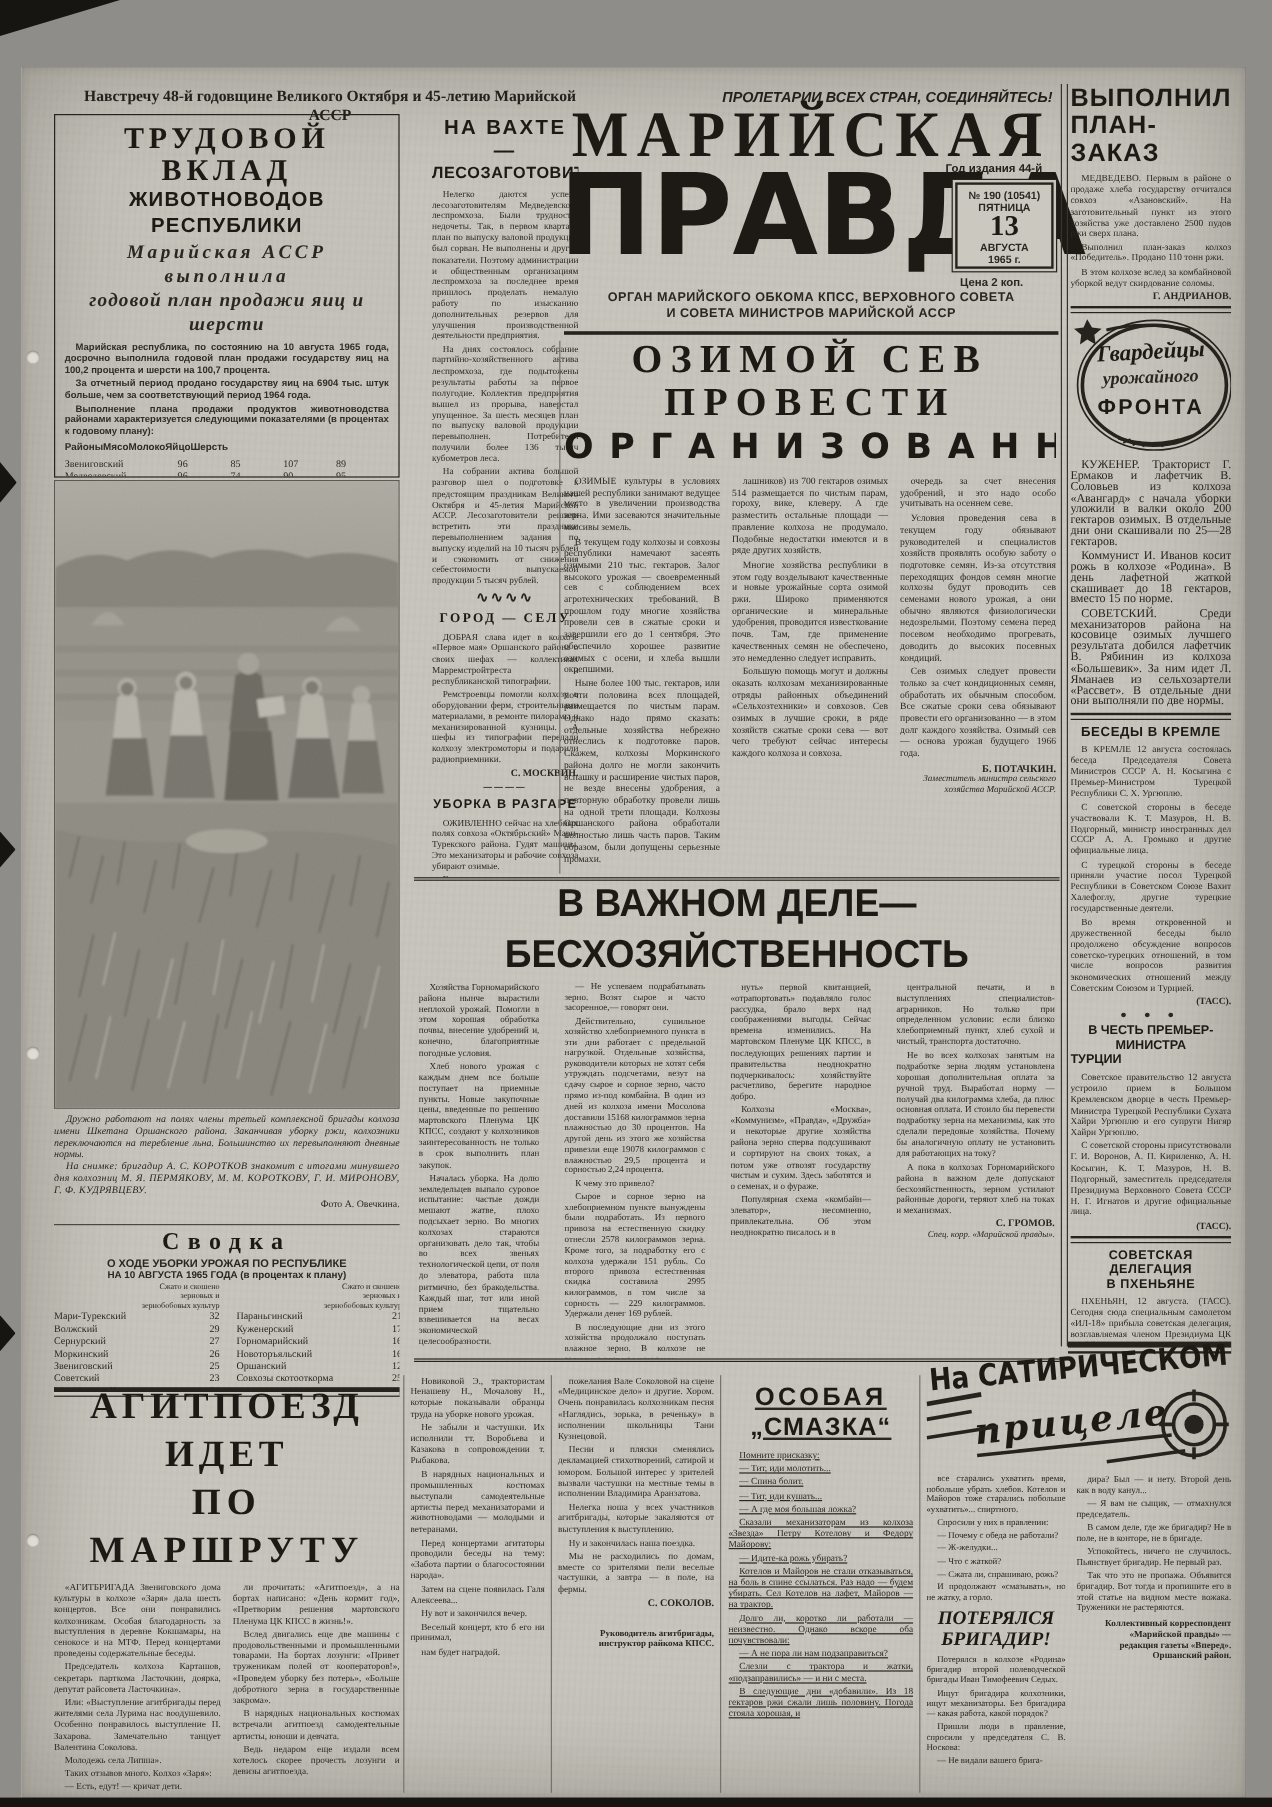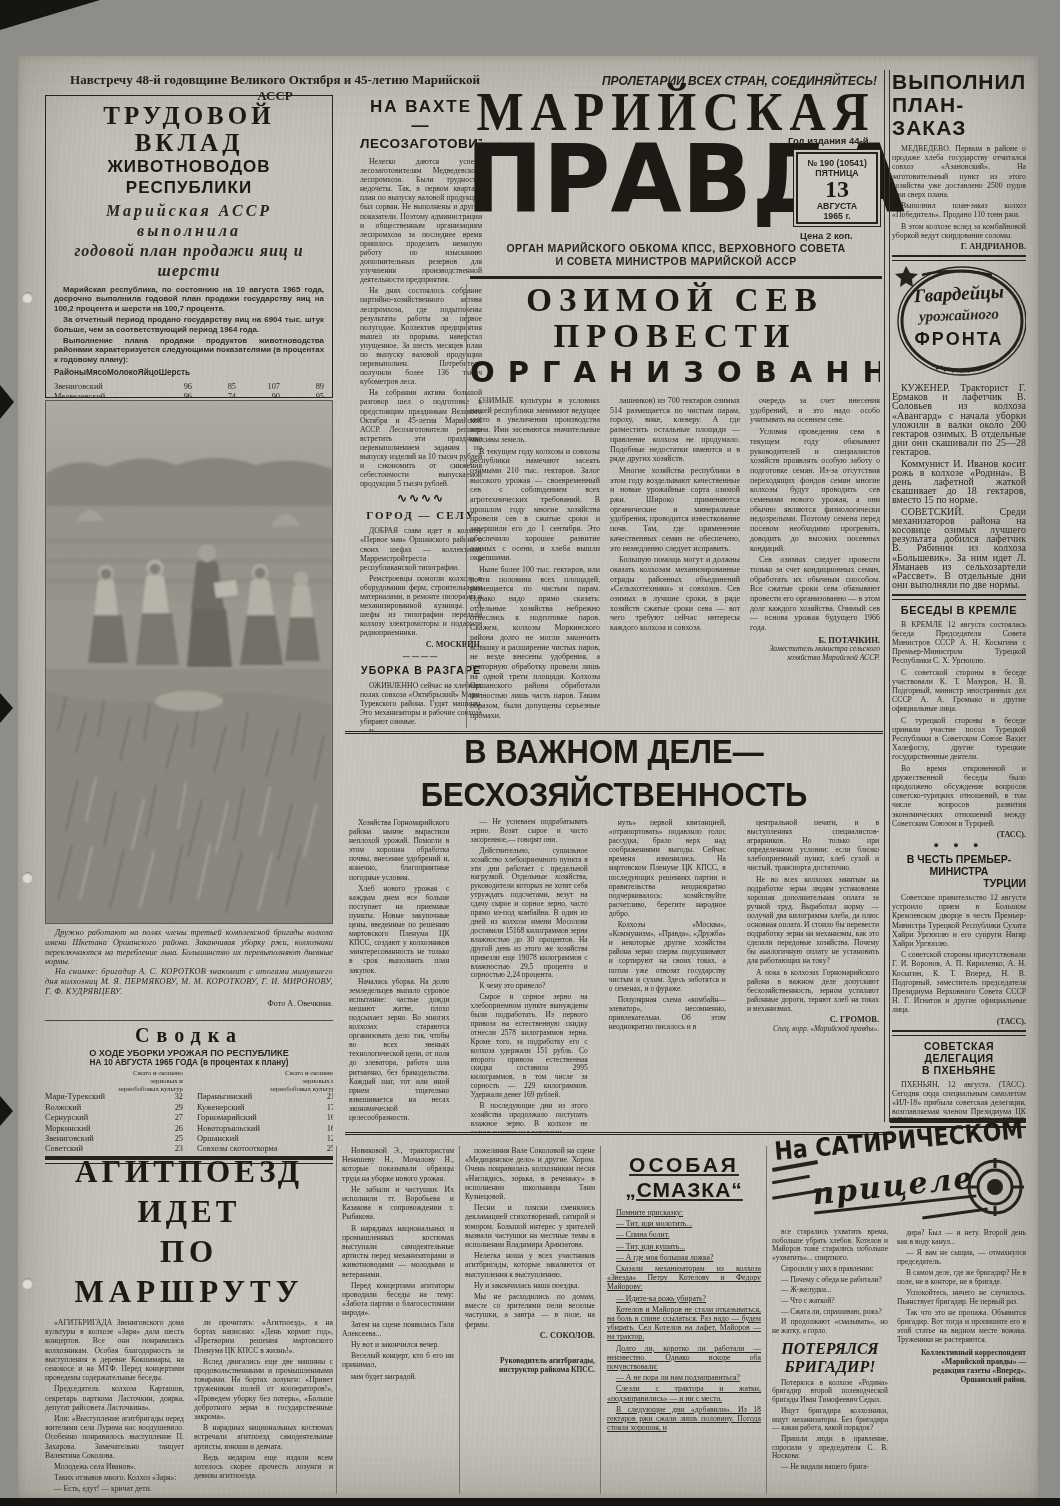--- a/index.html
+++ b/index.html
@@ -22,21 +22,21 @@
   .serb{font-family:"Liberation Serif",serif;font-weight:bold;}
   .scan-wedge{position:absolute;background:#161511;}
   .hole{position:absolute;width:11px;height:11px;border-radius:50%;background:#dfdcd4;
         box-shadow:inset 0 1px 2px rgba(0,0,0,.45);}
   h1,h2,h3,h4{margin:0;padding:0;font-weight:bold;}
   .boxframe{border:1.5px solid #26231e;}
   .squiggle{text-align:center;font-weight:bold;letter-spacing:2px;color:#26231e;}
   .dots3{text-align:center;font-weight:bold;letter-spacing:6px;}
   .tbl-row{display:flex;line-height:10.6px;}
   .tbl-row .c0{flex:1;text-align:left;}
-  .tbl-row .cn{width:44px;text-align:right;}
+  .tbl-row .cn{width:44px;text-align:left;}
   .sv-row{display:flex;line-height:10.4px;font-size:8.4px;}
   .sv-row .n{flex:1;}
   .sv-row .v{width:26px;text-align:right;}
   .datebox{border:2px solid #26231e;box-shadow:0 0 0 2px #c7c4bc,0 0 0 3px #26231e;
            text-align:center;background:#cbc8c0;}
 </style>
 </head>
 <body>
 
 <div class="paper"></div>
@@ -204,25 +204,25 @@
   <div class="paras" style="font-size:7.8px;line-height:9.2px;">
 
   <p>В КРЕМЛЕ 12 августа состоялась беседа Председателя Совета Министров СССР А. Н. Косыгина с Премьер-Министром Турецкой Республики С. Х. Ургюплю.</p>
       <p>С советской стороны в беседе участвовали К. Т. Мазуров, Н. В. Подгорный, министр иностранных дел СССР А. А. Громыко и другие официальные лица.</p>
       <p>С турецкой стороны в беседе приняли участие посол Турецкой Республики в Советском Союзе Вахит Халефоглу, другие турецкие государственные деятели.</p>
       <p>Во время откровенной и дружественной беседы было продолжено обсуждение вопросов советско-турецких отношений, в том числе вопросов развития экономических отношений между Советским Союзом и Турцией.</p>
     </div>
   <p class="byline" style="font-size:8px;margin:1px 0;">(ТАСС).</p>
   <div class="dots3" style="font-size:9px;">● ● ●</div>
   <h4 class="ink sansb" style="text-align:center;font-size:10.5px;margin-top:3px;">В ЧЕСТЬ ПРЕМЬЕР-МИНИСТРА</h4>
-  <h4 class="ink sansb" style="text-align:right;font-size:10.5px;margin-bottom:4px;">ТУРЦИИ</h4>
+  <h4 class="ink sansb" style="text-align:left;font-size:10.5px;margin-bottom:4px;">ТУРЦИИ</h4>
   <div class="paras" style="font-size:7.8px;line-height:9.2px;">
 
   <p>Советское правительство 12 августа устроило прием в Большом Кремлевском дворце в честь Премьер-Министра Турецкой Республики Сухата Хайри Ургюплю и его супруги Нигяр Хайри Ургюплю.</p>
-      <p>С советской стороны присутствовали Г. И. Воронов, А. П. Кириленко, А. Н. Косыгин, К. Т. Вперед, Н. В. Подгорный, заместитель председателя Президиума Верховного Совета СССР Н. Г. Игнатов и другие официальные лица.</p>
+      <p>С советской стороны присутствовали Г. И. Воронов, А. П. Кириленко, А. Н. Косыгин, К. Т. Мазуров, Н. В. Подгорный, заместитель председателя Президиума Верховного Совета СССР Н. Г. Игнатов и другие официальные лица.</p>
     </div>
   <p class="byline" style="font-size:8px;margin:1px 0;">(ТАСС).</p>
   <div class="dsep"></div>
 
   <h4 class="ink sansb" style="text-align:center;font-size:10.5px;letter-spacing:0.5px;margin-top:2px;">СОВЕТСКАЯ ДЕЛЕГАЦИЯ</h4>
   <h4 class="ink sansb" style="text-align:center;font-size:10.5px;letter-spacing:0.5px;margin-bottom:4px;">В ПХЕНЬЯНЕ</h4>
   <div class="paras" style="font-size:7.8px;line-height:9.2px;">
 
   <p>ПХЕНЬЯН, 12 августа. (ТАСС). Сегодня сюда специальным самолетом «ИЛ-18» прибыла советская делегация, возглавляемая членом Президиума ЦК КПСС, секретарем ЦК КПСС, заместителем Председателя Совета Министров СССР А. Н. Шелепиным. Гости из Советского Союза примут участие в праздновании 20-й годовщины освобождения Кореи.</p>
     </div>
@@ -457,21 +457,21 @@
 
 <div class="abs" style="left:45px;top:1152px;width:288px;height:344px;overflow:hidden;">
   <h1 class="ink serb" style="text-align:center;font-size:31px;letter-spacing:4px;line-height:40px;">АГИТПОЕЗД ИДЕТ</h1>
   <h1 class="ink serb" style="text-align:center;font-size:31px;letter-spacing:5px;line-height:40px;">ПО МАРШРУТУ</h1>
   <div style="display:flex;gap:10px;margin-top:6px;height:252px;">
     <div class="paras" style="width:139px;font-size:7.7px;line-height:9.2px;overflow:hidden;">
 
     <p>«АГИТБРИГАДА Звениговского дома культуры в колхозе «Заря» дала шесть концертов. Все они понравились колхозникам. Особая благодарность за выступления в деревне Кокшамары, на сенокосе и на МТФ. Перед концертами проведены содержательные беседы.</p>
         <p>Председатель колхоза Карташов, секретарь парткома Ласточкин, доярка, депутат райсовета Ласточкина».</p>
         <p>Или: «Выступление агитбригады перед жителями села Лурима нас воодушевило. Особенно понравилось выступление П. Захарова. Замечательно танцует Валентина Соколова.</p>
-        <p>Молодежь села Иванов».</p>
+        <p>Молодежь села Липша».</p>
         <p>Таких отзывов много. Колхоз «Заря»:</p>
         <p>— Есть, едут! — кричат дети.</p>
         <p>На бортах головной машины издали можно бы-</p>
       </div>
     <div class="paras" style="width:139px;font-size:7.7px;line-height:9.2px;overflow:hidden;">
 
     <p>ли прочитать: «Агитпоезд», а на бортах написано: «День кормит год», «Претворим решения мартовского Пленума ЦК КПСС в жизнь!».</p>
         <p>Вслед двигались еще две машины с продовольственными и промышленными товарами. На бортах лозунги: «Привет труженикам полей от кооператоров!», «Проведем уборку без потерь», «Больше добротного зерна в государственные закрома».</p>
         <p>В нарядных национальных костюмах встречали агитпоезд самодеятельные артисты, юноши и девчата.</p>
         <p>Ведь недаром еще издали всем хотелось скорее прочесть лозунги и девизы агитпоезда.</p>

